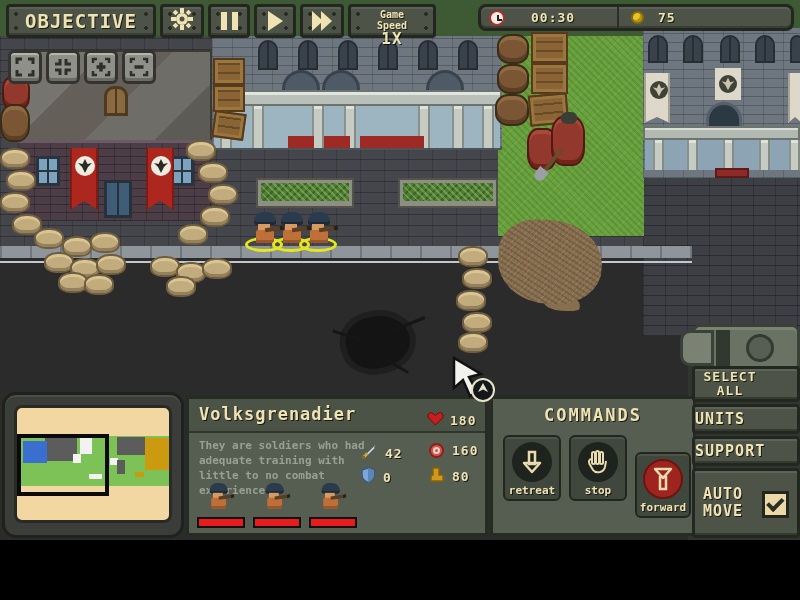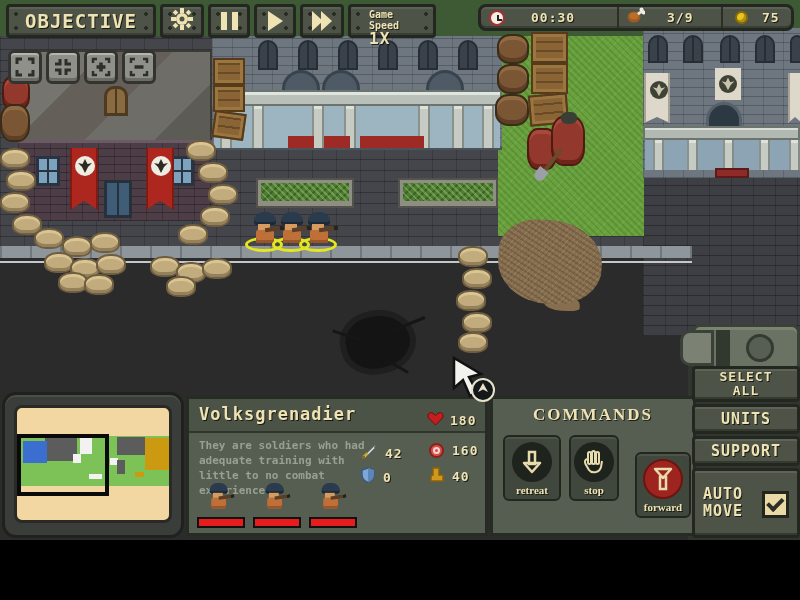--- a/index.html
+++ b/index.html
@@ -3,21 +3,21 @@
 <meta charset="utf-8">
 <style>
   html,body{margin:0;padding:0;background:#000;}
   .stage{position:relative;width:800px;height:600px;overflow:hidden;background:#000;
          font-family:"DejaVu Sans Mono",monospace;image-rendering:pixelated;}
   .abs{position:absolute;}
   .ptext{color:#efe3b4;font-weight:bold;text-shadow:1px 1px 0 rgba(10,12,8,.8);letter-spacing:1px;}
 
   
   .panel{background:#4d5447;border:3px solid #23271f;border-radius:4px;box-sizing:border-box;
-         box-shadow:inset 0 2px 0 rgba(255,255,255,.08), inset 0 -2px 0 rgba(0,0,0,.25);}
+         box-shadow:inset 0 2px 0 rgba(255,255,255,.08), inset 0 -2px 0 rgba(0,0,0,.25);text-align:center;}
   .rivets{background-image:
      radial-gradient(circle 2px at 7px 7px,#272b23 97%,transparent),
      radial-gradient(circle 2px at calc(100% - 7px) 7px,#272b23 97%,transparent),
      radial-gradient(circle 2px at 7px calc(100% - 7px),#272b23 97%,transparent),
      radial-gradient(circle 2px at calc(100% - 7px) calc(100% - 7px),#272b23 97%,transparent);}
 
   
   .brick{background-color:#45454c;background-image:
      repeating-linear-gradient(0deg,rgba(0,0,0,.28) 0 1px,transparent 1px 11px),
      repeating-linear-gradient(90deg,rgba(0,0,0,.18) 0 1px,transparent 1px 24px);}
@@ -74,21 +74,21 @@
         box-shadow:inset -4px 0 0 #26221c;}
 
   .hbar{position:absolute;width:48px;height:11px;background:#ececec;border:2px solid #111;box-sizing:border-box;}
   .hbar .fill{height:100%;background:#e81c1c;}
 
   .cmdbtn{background:#40473d;border:2px solid #23261f;border-radius:6px;box-sizing:border-box;
         box-shadow:inset 0 2px 0 rgba(255,255,255,.07);text-align:center;}
   .cmdcircle{margin:5px auto 0;width:40px;height:40px;border-radius:50%;display:flex;align-items:center;justify-content:center;}
   .sidebtn{background:#4d5447;border:3px solid #23271f;border-radius:4px;box-sizing:border-box;
         box-shadow:inset 0 2px 0 rgba(255,255,255,.09), inset 0 -2px 0 rgba(0,0,0,.3);
-        display:flex;align-items:center;justify-content:center;text-align:center;}
+        display:flex;align-items:center;justify-content:flex-start;text-align:center;}
 
   .statval{font-size:13px;}
   .desc{color:#99a093;font-size:11px;line-height:1.35;font-weight:bold;letter-spacing:0;}
 
   .cambtn{background:#90908a;border:3px solid #33332f;border-radius:6px;box-sizing:border-box;
         box-shadow:inset 0 2px 0 #b5b5ae, inset 0 -3px 0 #6c6c66;display:flex;align-items:center;justify-content:center;}
 
   .coin{width:13px;height:13px;border-radius:50%;background:#e8c520;border:2px solid #8a6d08;box-sizing:border-box;
         box-shadow:inset -2px -2px 0 #b3920e;}
   .clockface{width:16px;height:16px;border-radius:50%;background:#f3efe4;border:2px solid #a83030;box-sizing:border-box;position:relative;}
@@ -363,32 +363,20 @@
   <div class="abs panel rivets" style="left:348px;top:4px;width:88px;height:34px;padding:2px 18px;">
     <div class="ptext" style="font-size:10px;letter-spacing:0;">Game Speed</div>
     <div class="ptext" style="font-size:16px;margin-top:-2px;">1X</div>
   </div>
 
   <div class="abs panel" style="left:478px;top:4px;width:316px;height:27px;border-radius:8px;display:flex;align-items:center;">
     <div style="flex:0 0 128px;display:flex;align-items:center;gap:26px;padding-left:8px;">
       <span class="clockface"></span>
       <span class="ptext" style="font-size:13px;">00:30</span>
     </div>
-    <div style="flex:0 0 94px;display:flex;align-items:center;gap:22px;border-left:2px solid #2b2f27;padding-left:8px;height:100%;">
-      <span>
-        <svg width="18" height="17">
-            <ellipse cx="7" cy="10" rx="6.5" ry="5.5" fill="#a05a20"></ellipse>
-            <ellipse cx="7" cy="9" rx="4.5" ry="3.5" fill="#b96e2c"></ellipse>
-            <rect x="10" y="4" width="7" height="3" fill="#e9e5da" transform="rotate(-35 13 5)"></rect>
-            <circle cx="14.5" cy="2.5" r="2" fill="#f1eee6"></circle>
-            <circle cx="16.5" cy="5.5" r="2" fill="#f1eee6"></circle>
-          </svg>
-      </span>
-      <span class="ptext" style="font-size:13px;">3/9</span>
-    </div>
     <div style="flex:1;display:flex;align-items:center;gap:14px;border-left:2px solid #2b2f27;padding-left:12px;height:100%;">
       <span class="coin"></span>
       <span class="ptext" style="font-size:13px;">75</span>
     </div>
   </div>
 
   <div class="abs" style="left:2px;top:392px;width:182px;height:146px;background:#3a3d39;border:3px solid #1e211c;border-radius:14px;box-sizing:border-box;
        box-shadow:inset 0 2px 0 #4a4e48;">
     <div class="abs" style="left:9px;top:10px;width:158px;height:118px;background:#f3d7a2;border:3px solid #2a2a24;border-radius:8px;box-sizing:border-box;overflow:hidden;">
       <div class="abs" style="left:2px;top:28px;width:150px;height:50px;background:#7cc257;"></div>
@@ -435,21 +423,21 @@
       <span><svg width="14" height="16">
             <path d="M7 1 L13 3 V8 Q13 13 7 15.5 Q1 13 1 8 V3 Z" fill="#7ea7d8" stroke="#3a5a80" stroke-width="1.5"></path>
             <path d="M7 1 L13 3 V8 Q13 13 7 15.5 Z" fill="#5d86b8"></path>
           </svg></span>
       <span class="ptext statval">0</span>
     </div>
     <div class="abs" style="left:240px;top:68px;display:flex;align-items:center;gap:8px;">
       <span><svg width="15" height="15">
             <path d="M4 1 H10 V8 H14 V14 H2 V10 Q2 8 4 8 Z" fill="#d0991e" stroke="#8a6208" stroke-width="1.5"></path>
           </svg></span>
-      <span class="ptext statval">40</span>
+      <span class="ptext statval">80</span>
     </div>
 
     <div id="squad-thumbs">
         <div class="abs" style="left: 8px; top: 84px; width: 48px; height: 48px;">
           <div class="msold" style="left:11px;top:0;transform:scale(.82);transform-origin:top left;">
             <div class="helmet"></div>
             <div class="face"></div>
             <div class="body"></div>
             <div class="rifle"></div>
           </div>
@@ -475,32 +463,32 @@
             <div class="body"></div>
             <div class="rifle"></div>
           </div>
           <div class="hbar" style="left:0;top:34px;">
             <div class="fill" style="width:100%;"></div>
           </div>
         </div>
       </div>
   </div>
 
-  <div class="abs rivets" style="left:490px;top:396px;width:206px;height:140px;background:#565d51;border:3px solid #262b24;box-sizing:border-box;font-family:Liberation Serif, serif;">
+  <div class="abs rivets" style="left:490px;top:396px;width:206px;height:140px;background:#565d51;border:3px solid #262b24;box-sizing:border-box;">
     <div class="ptext" style="text-align:center;font-size:17px;letter-spacing:2px;margin-top:6px;">COMMANDS</div>
     <div class="abs cmdbtn" style="left:10px;top:36px;width:58px;height:66px;">
       <div class="cmdcircle" style="background:#1f231d;">
         <svg width="22" height="24">
             <rect x="8" y="2" width="6" height="12" fill="none" stroke="#e8dcae" stroke-width="2.5"></rect>
             <path d="M3 13 H19 L11 22 Z" fill="none" stroke="#e8dcae" stroke-width="2.5" stroke-linejoin="round"></path>
           </svg>
       </div>
       <div class="ptext" style="font-size:11px;letter-spacing:0;margin-top:2px;">retreat</div>
     </div>
-    <div class="abs cmdbtn" style="left:76px;top:36px;width:50px;height:66px;">
+    <div class="abs cmdbtn" style="left:76px;top:36px;width:58px;height:66px;">
       <div class="cmdcircle" style="background:#1f231d;">
         <svg width="22" height="24">
             <g stroke="#e8dcae" stroke-width="2" fill="none">
               <rect x="5" y="2" width="3" height="12" rx="1.5"></rect>
               <rect x="9" y="1" width="3" height="13" rx="1.5"></rect>
               <rect x="13" y="2" width="3" height="12" rx="1.5"></rect>
               <path d="M4 9 Q1 10 2.5 14 L6 20 Q8 23 13 22 Q17 21 18 17 L19 11"></path>
             </g>
           </svg>
       </div>

